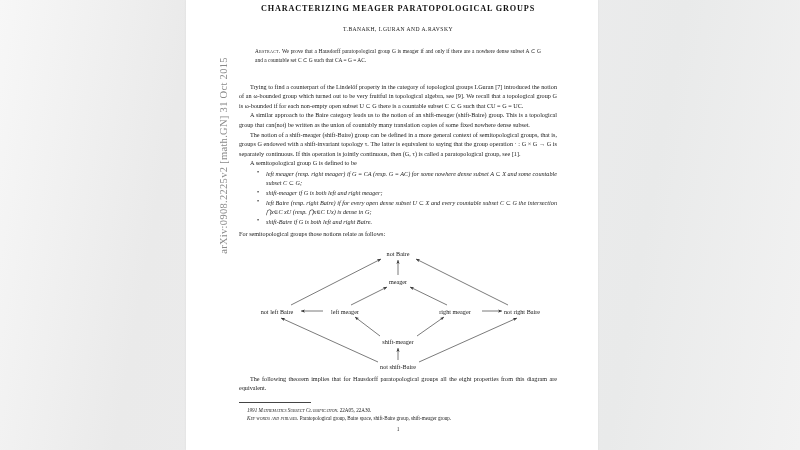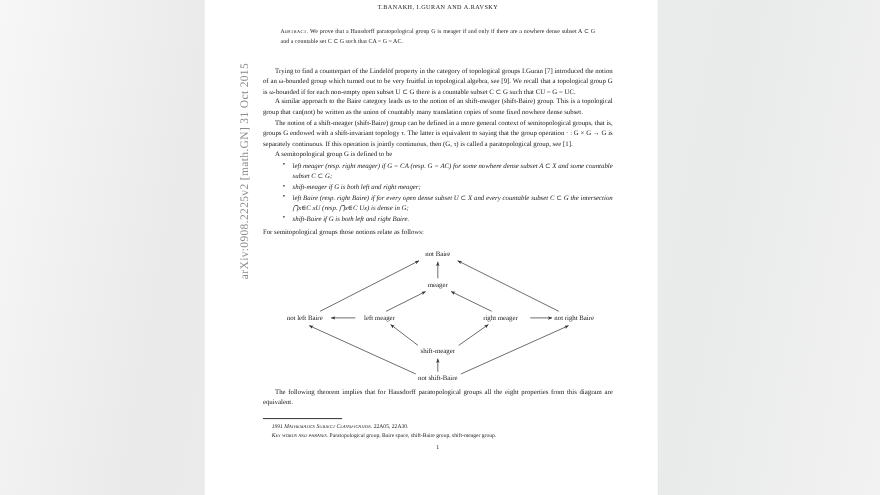--- a/index.html
+++ b/index.html
@@ -146,20 +146,21 @@
 <body>
 
 <div id="viewer">
 
   <div id="page">
 
     <div id="arxiv-stamp">arXiv:0908.2225v2  [math.GN]  31 Oct 2015</div>
 
     <div id="content">
 
+      <div class="title">CHARACTERIZING MEAGER PARATOPOLOGICAL GROUPS</div>
 
       <div class="authors">T.BANAKH, I.GURAN AND A.RAVSKY</div>
 
       <div class="abstract">
         <span class="sc">Abstract.</span>
         <span>We prove that a Hausdorff paratopological group G is meager if and only if there are a nowhere dense subset A ⊂ G and a countable set C ⊂ G such that CA = G = AC.</span>
       </div>
 
       <p class="body">Trying to find a counterpart of the Lindelöf property in the category of topological groups I.Guran [7] introduced the notion of an ω-bounded group which turned out to be very fruitful in topological algebra, see [9]. We recall that a topological group G is ω-bounded if for each non-empty open subset U ⊂ G there is a countable subset C ⊂ G such that CU = G = UC.</p>
       <p class="body">A similar approach to the Baire category leads us to the notion of an shift-meager (shift-Baire) group. This is a topological group that can(not) be written as the union of countably many translation copies of some fixed nowhere dense subset.</p>

